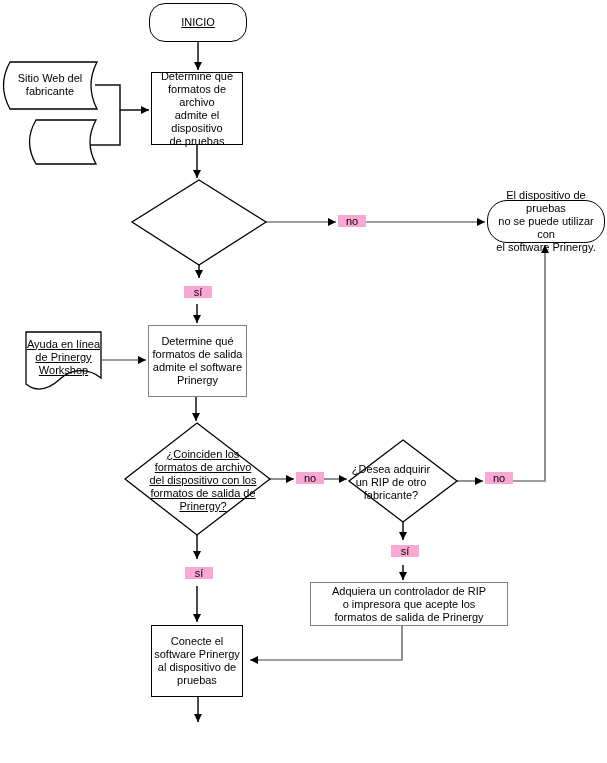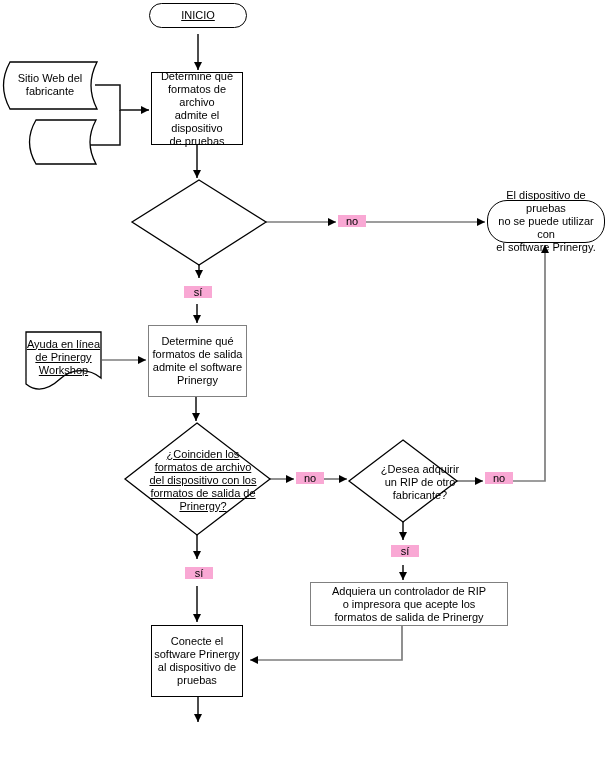--- a/index.html
+++ b/index.html
@@ -64,21 +64,21 @@
 
     <path class="shape" d="M 10 62 H 97 Q 85 85.5 97 109 H 10 Q -3 85.5 10 62 Z"></path>
     <path class="shape" d="M 36 120 H 96 Q 84 142 96 164 H 36 Q 23 142 36 120 Z"></path>
     <path class="shape" d="M 26 332 H 101 V 378 C 89 368 72 368 60 379 C 48 390 36 392 26 384 Z"></path>
 
     <polygon class="shape" points="199,180 266,222 199,265 132,222"></polygon>
     <polygon class="shape" points="197,423 270,479 197,535 125,479"></polygon>
     <polygon class="shape" points="403,440 457,481 403,522 349,481"></polygon>
   </svg>
 
-  <div class="node terminator" style="left:149px;top:3px;width:98px;height:25px;border-radius:16px;text-decoration:underline;">
+  <div class="node terminator" style="left:149px;top:3px;width:98px;height:39px;border-radius:16px;text-decoration:underline;">
     <span>INICIO</span>
   </div>
 
   <div class="node terminator" style="left:487px;top:200px;width:118px;height:43px;border-radius:20px;">
     <span>El dispositivo de pruebas
 no se puede utilizar con
 el software Prinergy.</span>
   </div>
 
   <div class="node terminator" style="left:152px;top:765px;width:93px;height:36px;border-radius:18px;">
@@ -126,21 +126,21 @@
 
 
   <div class="overlay" style="left:141px;top:446px;width:124px;height:68px;text-decoration:underline;">
     <span>¿Coinciden los
 formatos de archivo
 del dispositivo con los
 formatos de salida de
 Prinergy?</span>
   </div>
 
-  <div class="overlay" style="left:368px;top:461px;width:104px;height:42px;">
+  <div class="overlay" style="left:339px;top:461px;width:104px;height:42px;">
     <span>¿Desea adquirir
 un RIP de otro
 fabricante?</span>
   </div>
 
   <div class="edge-label" style="left:338px;top:215px;width:24px;">
     <span>no</span>
   </div>
   <div class="edge-label" style="left:184px;top:286px;width:24px;">
     <span>sí</span>

